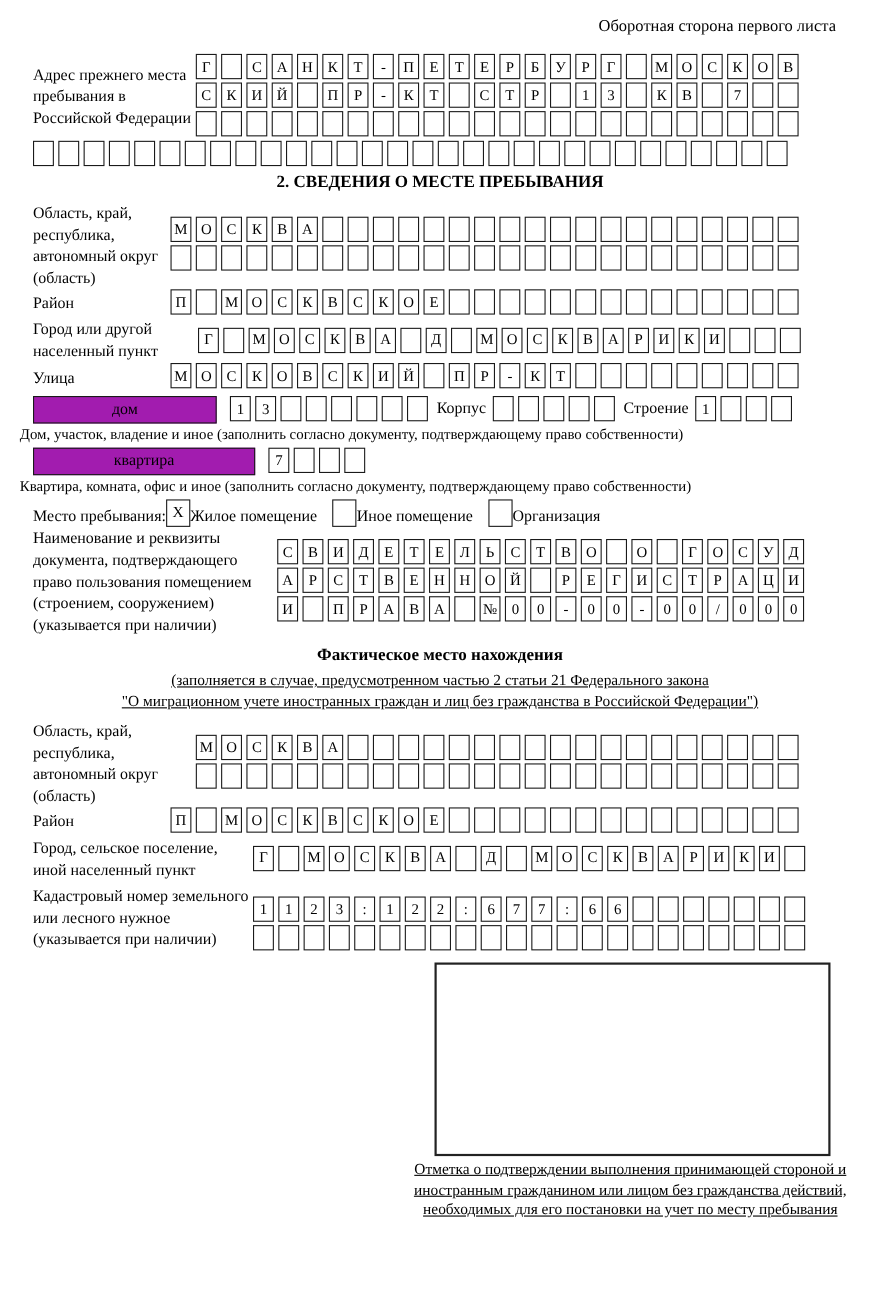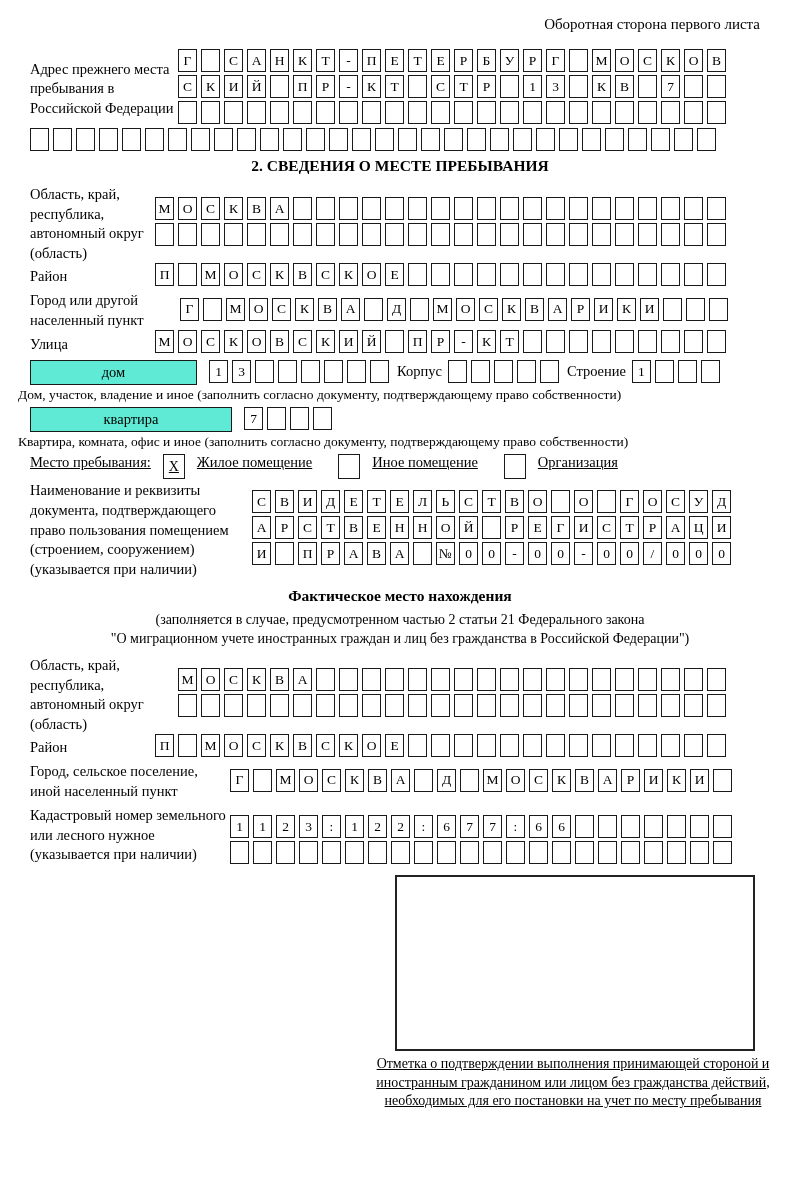--- a/index.html
+++ b/index.html
@@ -24,35 +24,35 @@
     display:flex;align-items:center;justify-content:center;
     font-size:13.5px;flex-shrink:0;background:#fff;
   }
   .full{margin-left:30px;margin-top:1px;}
   .caption{font-size:13.5px;margin-left:18px;margin-top:1px;margin-bottom:4px;}
   .center{text-align:center;margin-left:0;width:800px;}
   .sec-title{font-weight:bold;font-size:15.5px;text-align:center;margin:6px 0 8px 0;width:800px;}
   .domrow{display:flex;align-items:flex-start;margin-left:30px;margin-top:4px;}
   .widebox{
     height:23px;border:1.6px solid #1a1a1a;display:flex;align-items:center;
-    justify-content:center;font-size:14.5px;flex-shrink:0;background:#5eead4;
+    justify-content:center;font-size:14.5px;flex-shrink:0;background:#a21caf;
   }
   .wb165{width:165px;margin-right:12px;}
   .wb200{width:200px;margin-right:12px;}
   .inline-label{font-size:14.5px;padding:3px 6px 0 8px;flex-shrink:0;}
-  .mestorow{display:flex;align-items:flex-start;margin-left:30px;margin-top:4px;gap:12px;text-decoration:underline;}
+  .mestorow{display:flex;align-items:flex-end;margin-left:30px;margin-top:4px;gap:0;}
   .mlabel{font-size:14.5px;}
   .checkbox{
     width:20px;height:23px;border:1.6px solid #1a1a1a;display:flex;
     align-items:center;justify-content:center;font-size:14px;flex-shrink:0;
   }
   .opt{font-size:14.5px;margin-right:14px;}
   .mesto-note{font-size:14px;margin-left:248px;margin-top:2px;margin-bottom:6px;}
   .fact-title{font-weight:bold;font-size:15.5px;text-align:center;width:800px;margin:8px 0 6px 0;}
-  .fact-note{font-size:14px;text-align:center;width:800px;line-height:1.35;}
+  .fact-note{font-size:14px;text-align:center;width:800px;line-height:1.35;text-decoration:underline;}
   .stamp-wrap{margin-left:395px;margin-top:8px;}
   .stamp-box{width:356px;height:172px;border:2px solid #222;background:#fff;}
   .stamp-caption{
     width:430px;margin-left:358px;text-align:center;font-size:14px;
     line-height:1.3;margin-top:4px;text-decoration:underline;
   }
 </style>
 </head>
 <body>
 

